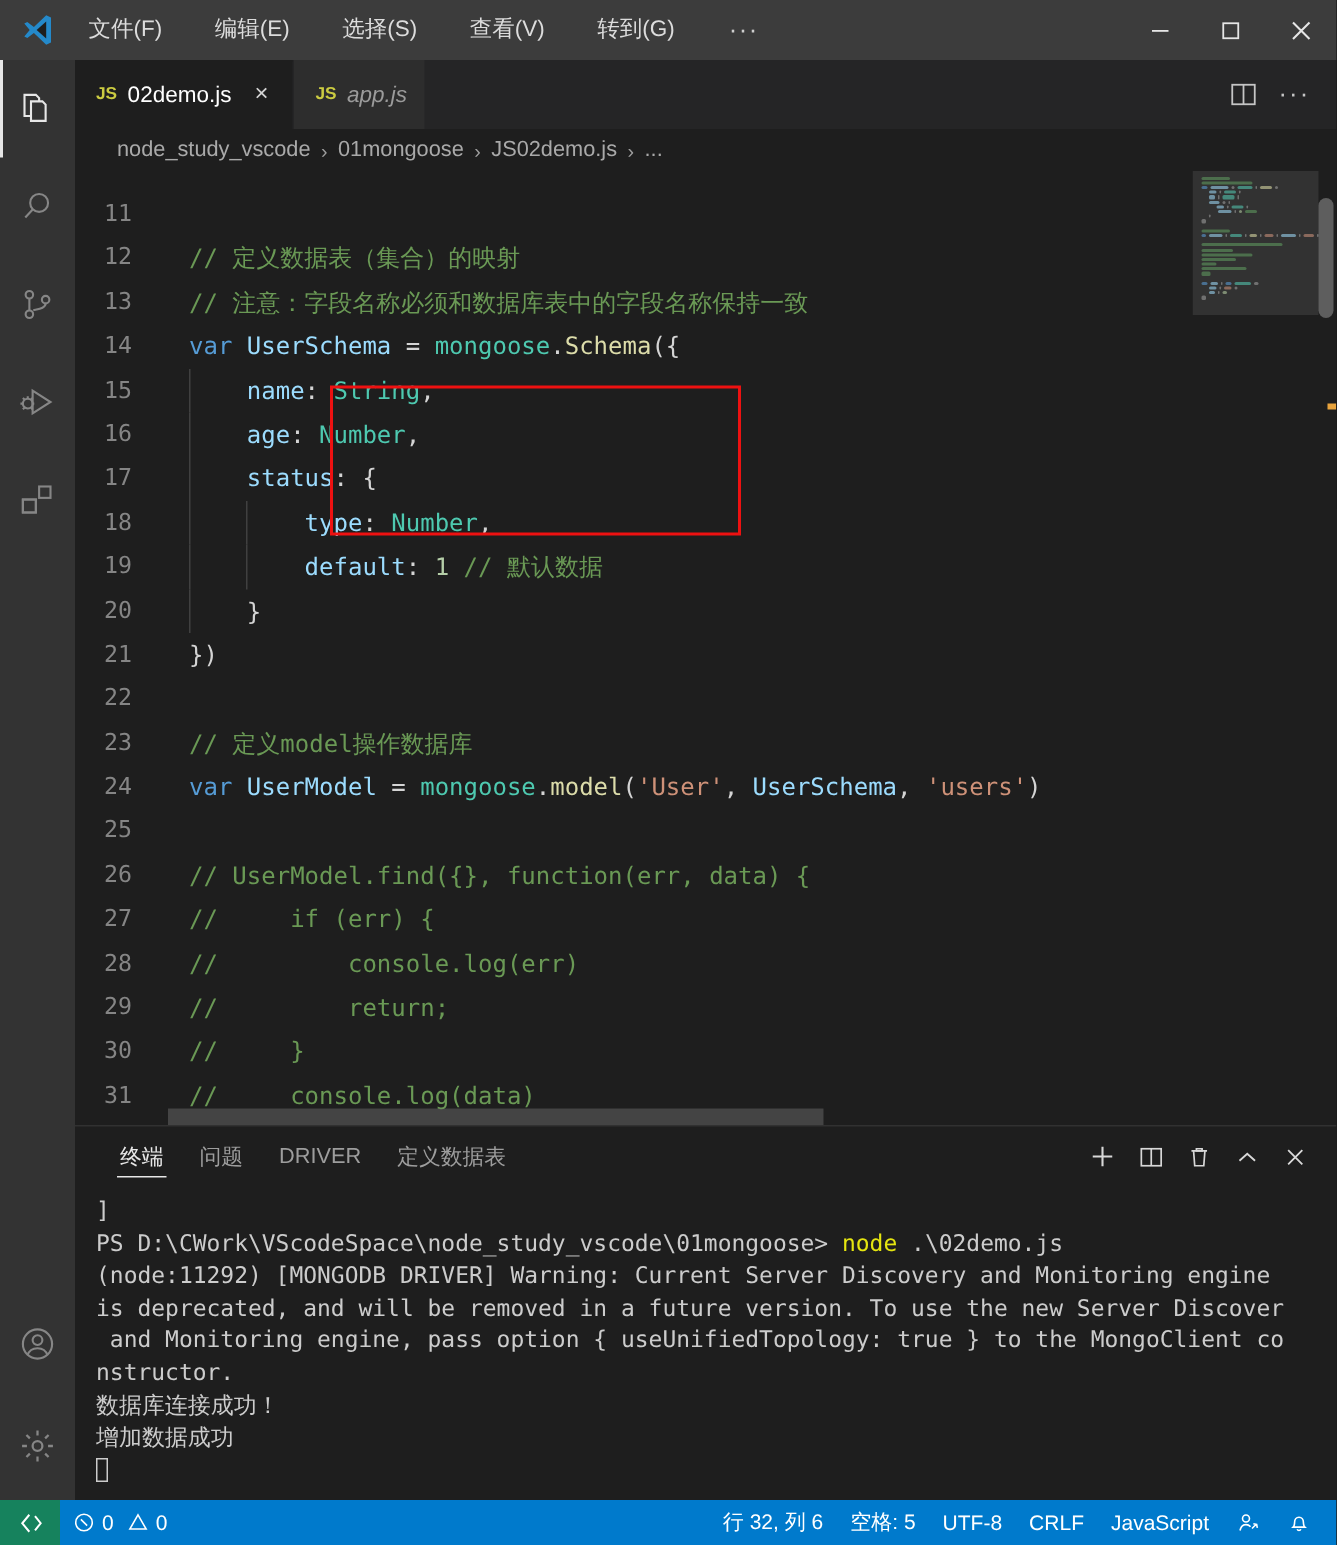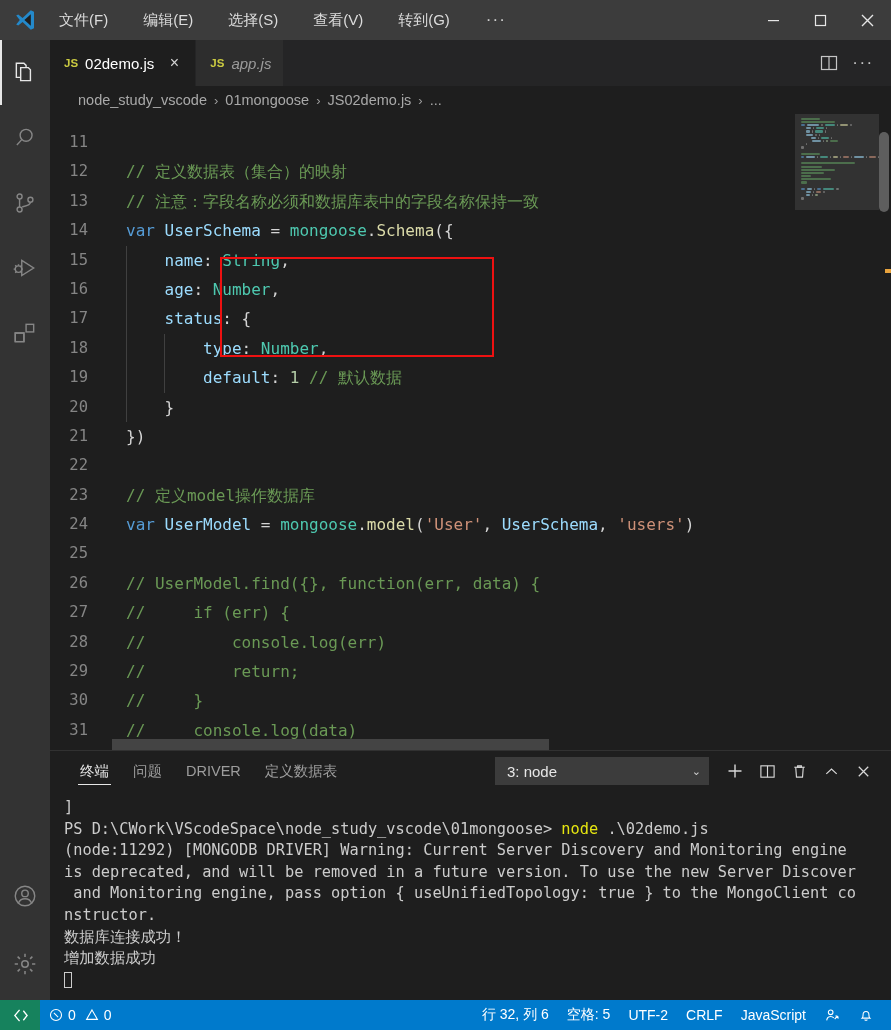--- a/index.html
+++ b/index.html
@@ -436,24 +436,20 @@
         </div>
       </div>
 
       <div class="panel">
         <div class="panel-header">
           <div class="ptab active">终端</div>
           <div class="ptab">问题</div>
           <div class="ptab">DRIVER</div>
           <div class="ptab">定义数据表</div>
           <div class="panel-right">
-            <div class="term-select">
-              <span class="sel-val">3: node</span>
-              <span class="chev">⌄</span>
-            </div>
             <div class="pbtn">
               <svg width="18" height="18" viewBox="0 0 18 18" stroke="#d8d8d8" stroke-width="1.4">
                   <path d="M9 2.5v13M2.5 9h13"></path>
                 </svg>
             </div>
             <div class="pbtn">
               <svg width="17" height="17" viewBox="0 0 18 18" fill="none" stroke="#d8d8d8" stroke-width="1.2">
                   <rect x="2" y="3" width="14" height="12"></rect>
                   <path d="M9 3v12"></path>
                 </svg>
@@ -498,21 +494,21 @@
       </svg>
       <span>0</span>
       <svg width="14" height="14" viewBox="0 0 16 16" fill="none" stroke="#fff" stroke-width="1.2" style="margin-left:4px">
         <path d="M8 2.2 14.2 13H1.8z"></path>
       </svg>
       <span>0</span>
     </div>
     <div class="sb-right">
       <div class="sb-item">行 32, 列 6</div>
       <div class="sb-item">空格: 5</div>
-      <div class="sb-item">UTF-2</div>
+      <div class="sb-item">UTF-8</div>
       <div class="sb-item">CRLF</div>
       <div class="sb-item">JavaScript</div>
       <div class="sb-item">
         <svg width="16" height="16" viewBox="0 0 18 18" fill="none" stroke="#fff" stroke-width="1.2">
           <circle cx="7.5" cy="6" r="2.6"></circle>
             <path d="M3 15c.6-3 2.4-4.4 4.5-4.4 1.3 0 2.5.5 3.4 1.6"></path>
             <path d="M11.5 4.5 15.5 8.5M15.5 4.5 11.5 8.5" opacity="0"></path>
           <path d="M12 13.5l3-3M13 10l2.5.5.5 2.5"></path>
         </svg>
       </div>

